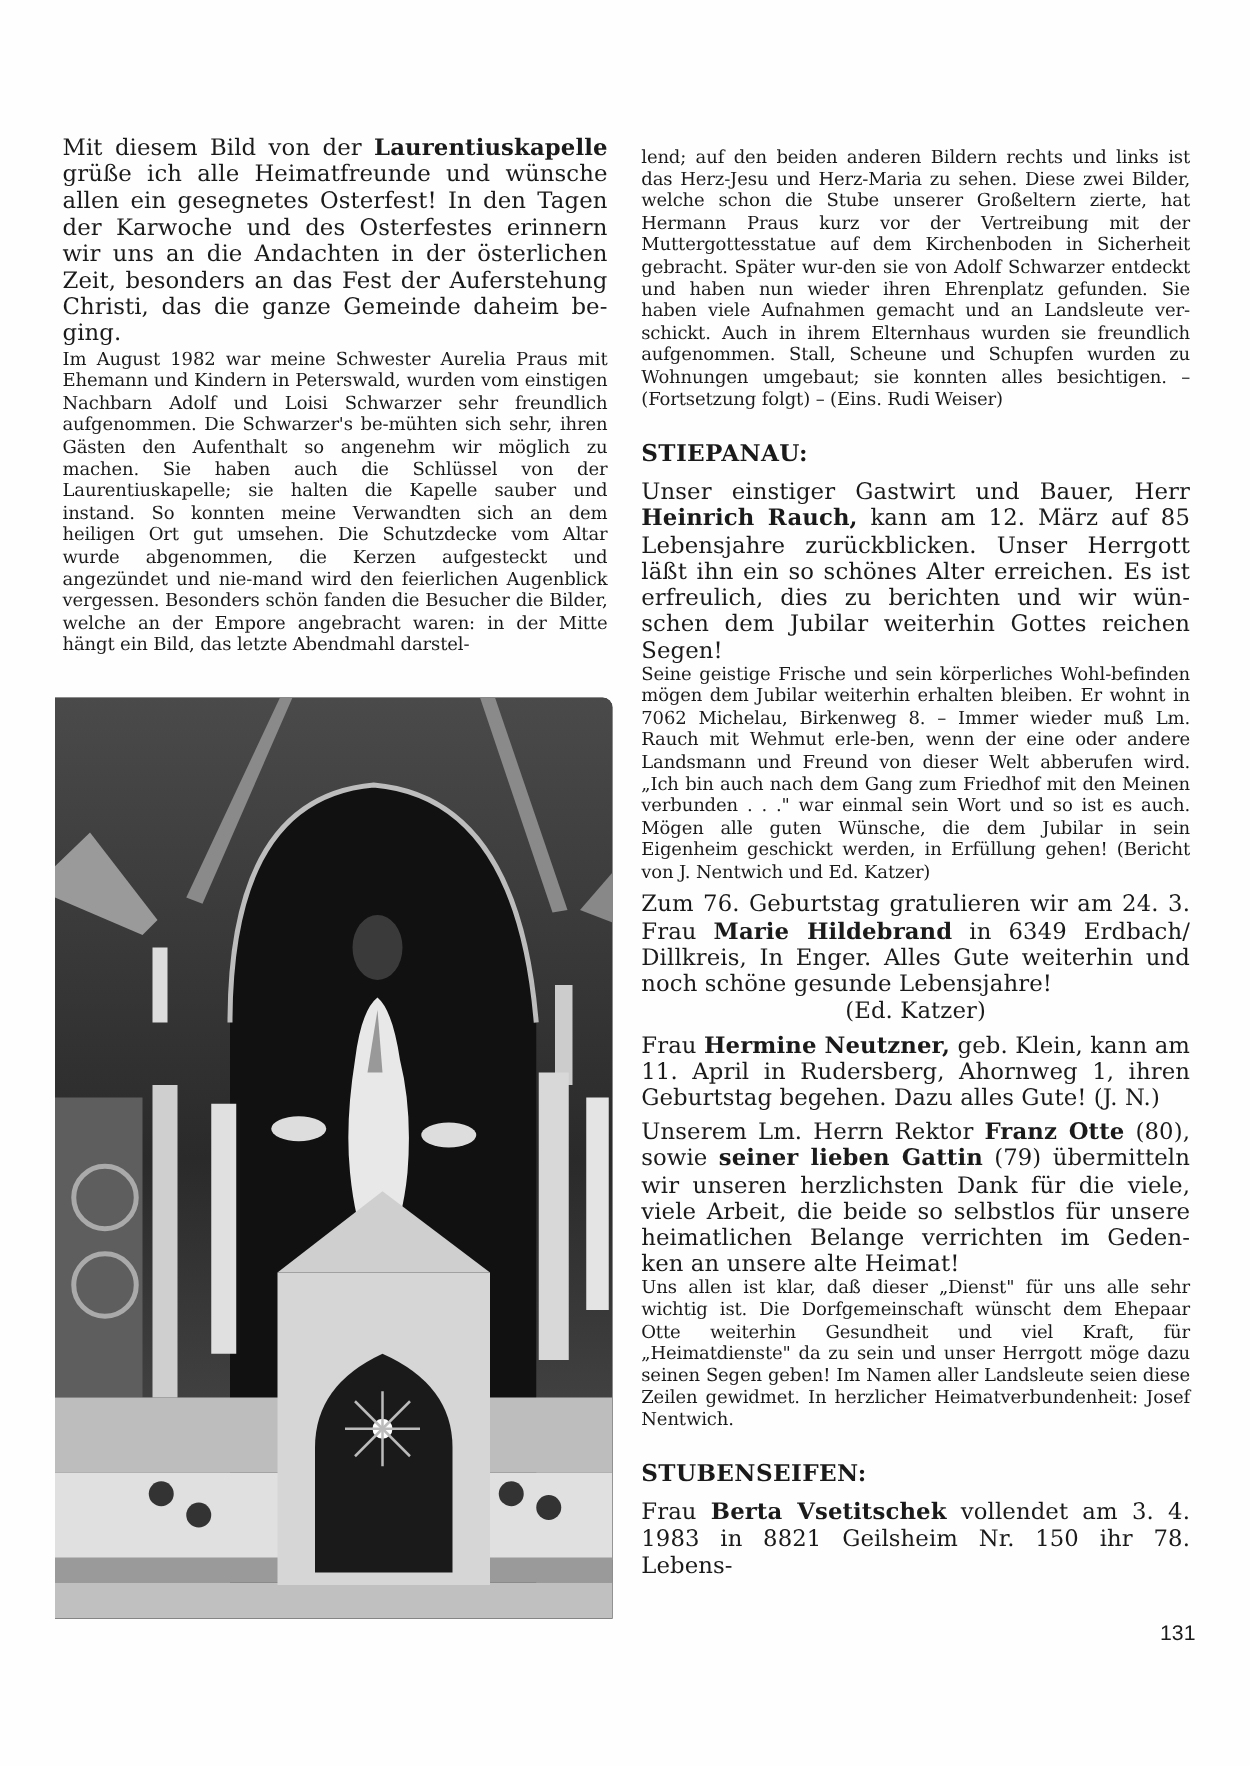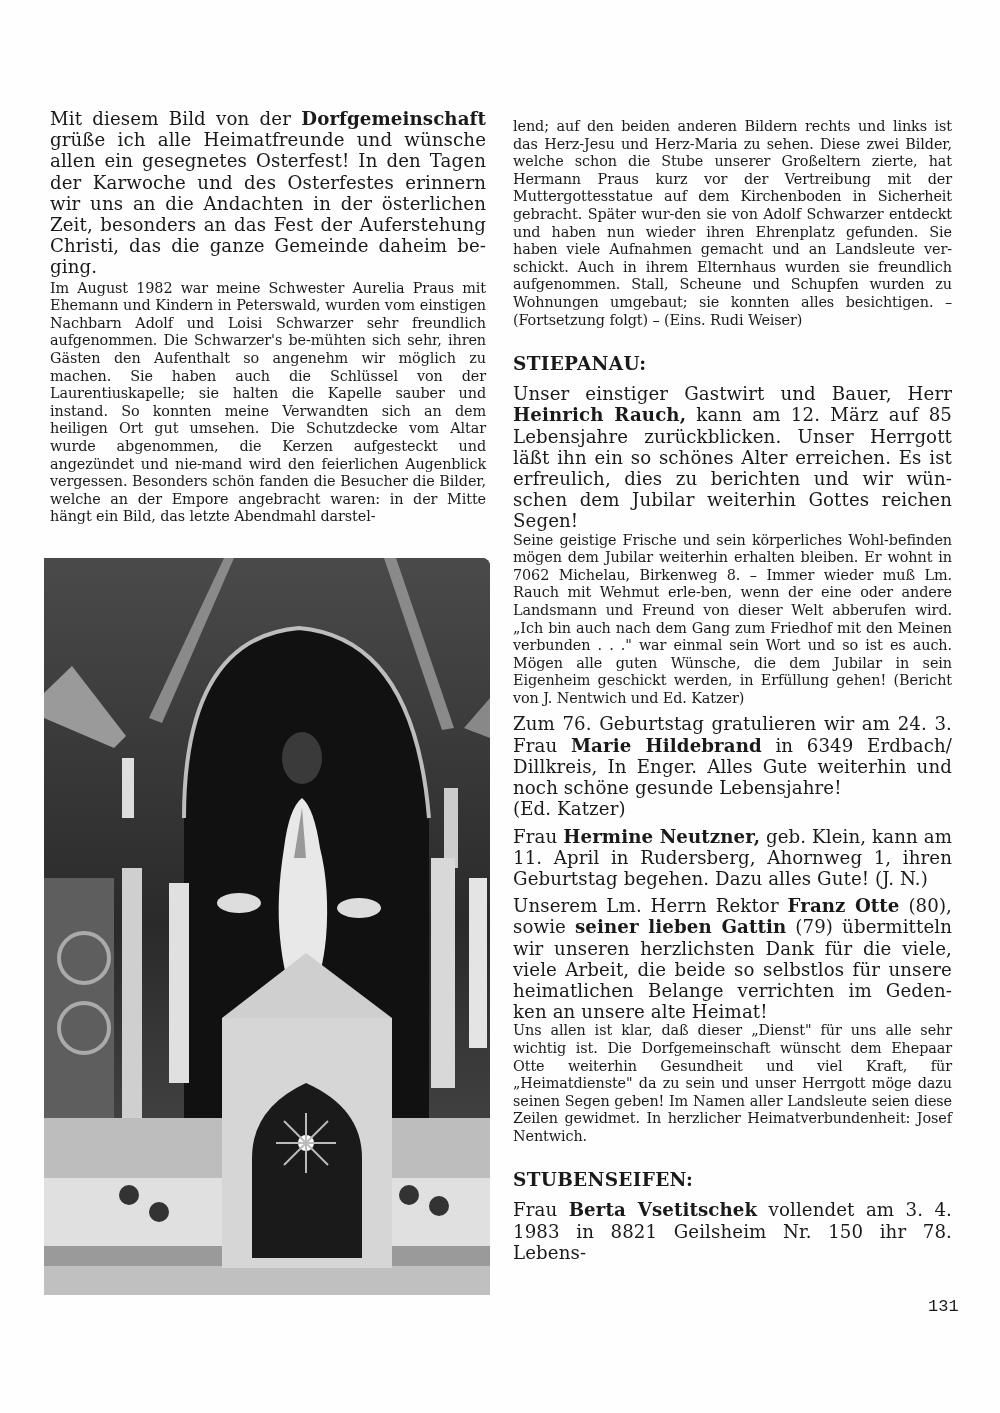--- a/index.html
+++ b/index.html
@@ -10,36 +10,36 @@
   .col { position: absolute; text-align: justify; }
   .col-left { left: 50px; top: 108px; width: 436px; }
   .col-right { left: 513px; top: 118px; width: 439px; }
 
   p { margin: 0; hyphens: manual; }
   .lg { font-size: 18.2px; line-height: 21.2px; letter-spacing: 0.1px; }
   .sm { font-size: 14.4px; line-height: 17.6px; letter-spacing: -0.1px; }
   .gap { margin-top: 6px; }
   b { font-weight: bold; }
   .heading { font-size: 18.5px; font-weight: bold; letter-spacing: 0.3px; line-height: 22px; margin-top: 24px; margin-bottom: 8px; }
-  .sig { text-align: left; }
+  .sig { text-align: center; }
 
   .photo { position: absolute; left: 44px; top: 558px; width: 446px; height: 737px;
            border-top-right-radius: 8px; overflow: hidden; background: #2a2a2a; }
   .photo svg { display: block; width: 100%; height: 100%; }
 
   .page-number { position: absolute; left: 928px; top: 1297px; font-size: 17px;
-                 font-family: Liberation Mono, monospace; }
+                 font-family: Liberation Sans, sans-serif; }
 </style>
 </head>
 <body>
 
 <div class="page">
 
   <div class="col col-left">
-    <p class="lg"><span>Mit diesem Bild von der </span><b>Dorfgemeinschaft</b><span> grüße ich alle Heimatfreunde und wünsche allen ein gesegnetes Osterfest! In den Tagen der Karwoche und des Osterfestes erinnern wir uns an die Andachten in der österlichen Zeit, besonders an das Fest der Auferstehung Christi, das die ganze Gemeinde daheim be-ging.</span></p>
+    <p class="lg"><span>Mit diesem Bild von der </span><b>Laurentiuskapelle</b><span> grüße ich alle Heimatfreunde und wünsche allen ein gesegnetes Osterfest! In den Tagen der Karwoche und des Osterfestes erinnern wir uns an die Andachten in der österlichen Zeit, besonders an das Fest der Auferstehung Christi, das die ganze Gemeinde daheim be-ging.</span></p>
     <p class="sm" style="margin-top:2px">Im August 1982 war meine Schwester Aurelia Praus mit Ehemann und Kindern in Peterswald, wurden vom einstigen Nachbarn Adolf und Loisi Schwarzer sehr freundlich aufgenommen. Die Schwarzer's be-mühten sich sehr, ihren Gästen den Aufenthalt so angenehm wir möglich zu machen. Sie haben auch die Schlüssel von der Laurentiuskapelle; sie halten die Kapelle sauber und instand. So konnten meine Verwandten sich an dem heiligen Ort gut umsehen. Die Schutzdecke vom Altar wurde abgenommen, die Kerzen aufgesteckt und angezündet und nie-mand wird den feierlichen Augenblick vergessen. Besonders schön fanden die Besucher die Bilder, welche an der Empore angebracht waren: in der Mitte hängt ein Bild, das letzte Abendmahl darstel-</p>
   </div>
 
   <div class="photo">
     <svg viewBox="0 0 446 737" preserveAspectRatio="none">
       <defs>
         <filter id="grain">
             <feTurbulence type="fractalNoise" baseFrequency="0.9" numOctaves="2" seed="3"></feTurbulence>
             <feColorMatrix type="saturate" values="0"></feColorMatrix>
             <feComponentTransfer>

